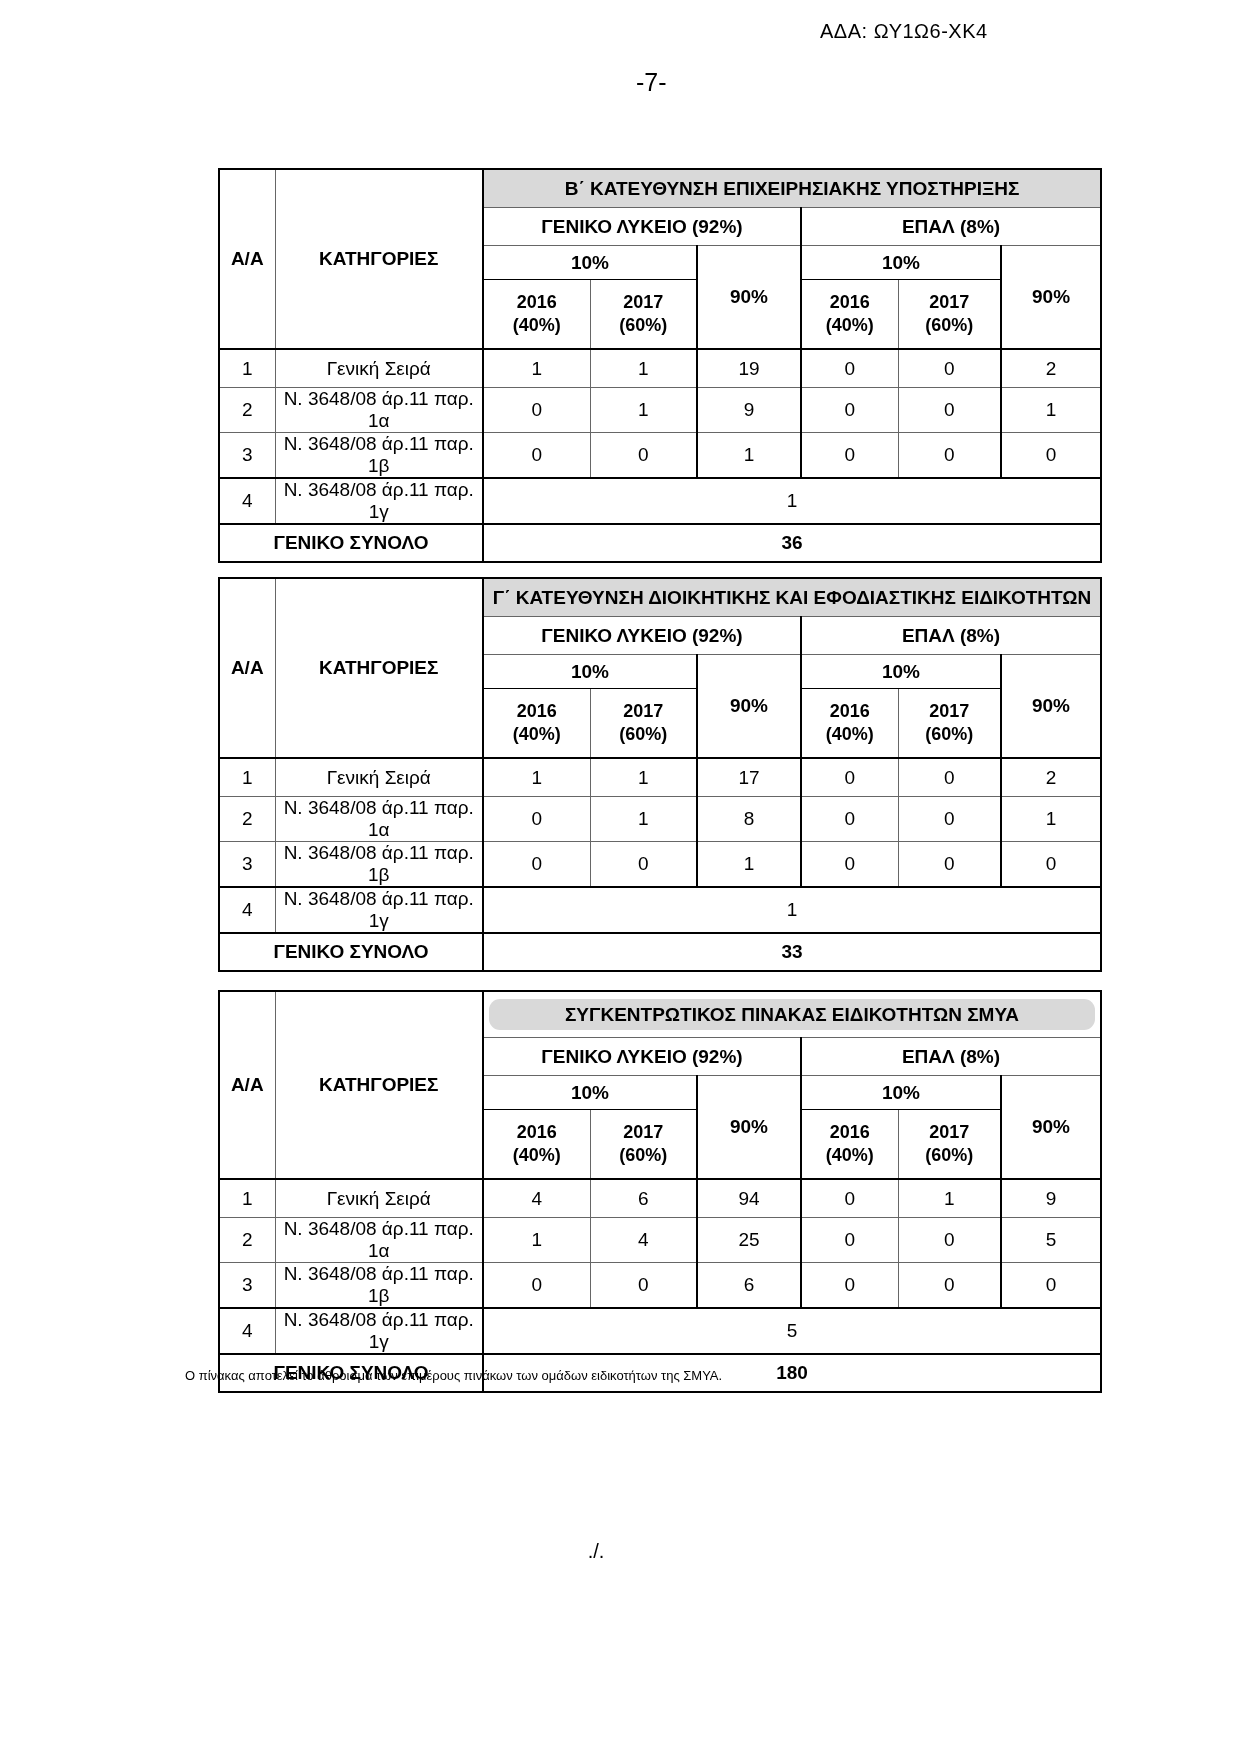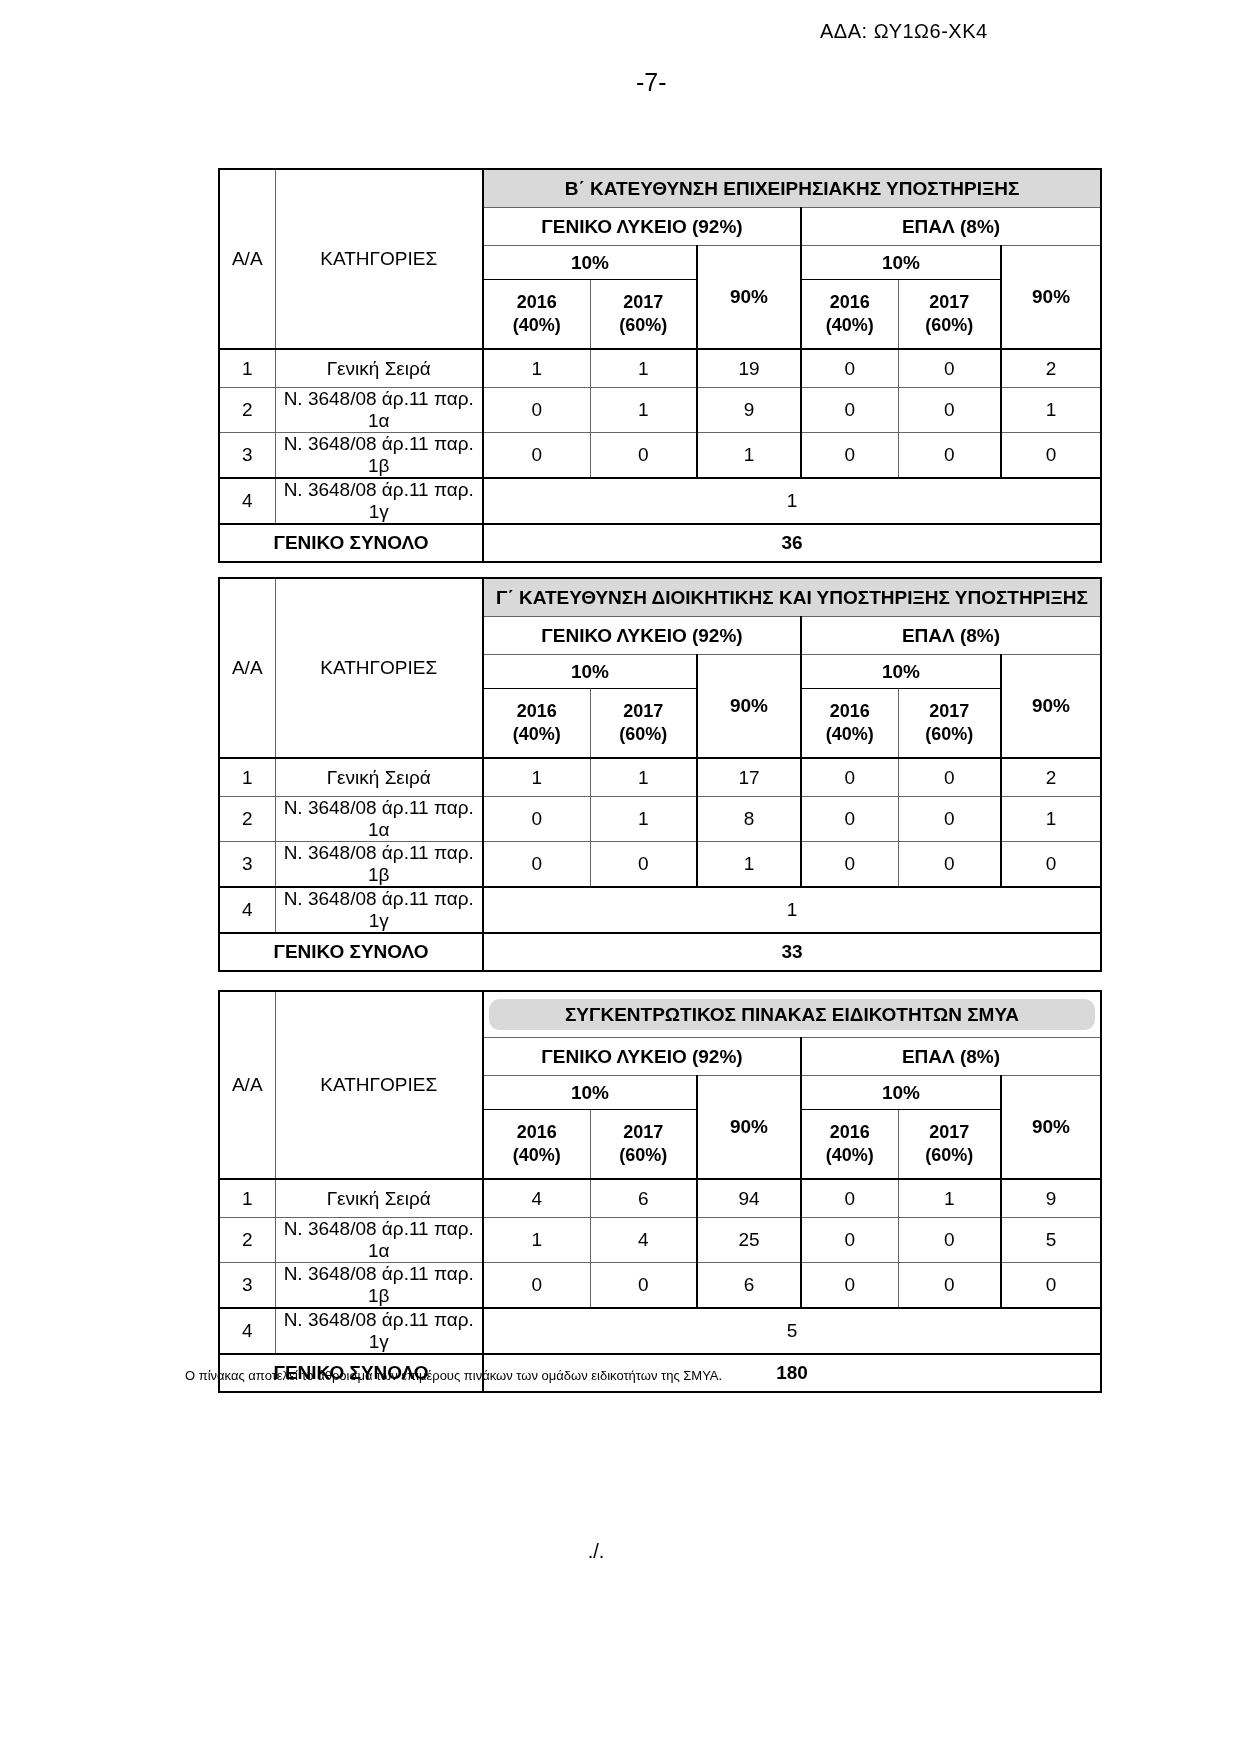--- a/index.html
+++ b/index.html
@@ -23,21 +23,21 @@
   
   .r-title td{height:37px;border-bottom:1px solid #666;}
   .r-school td{height:37px;border-bottom:1px solid #666;font-weight:bold;}
   .r-pct td{height:33px;border-bottom:1px solid #000;font-weight:bold;}
   .r-years td{height:68px;border-bottom:2px solid #000;font-weight:bold;font-size:18px;line-height:1.3;}
   .r-data td{height:37px;border-bottom:1px solid #666;}
   .r-data3 td{height:37px;border-bottom:2px solid #000;}
   .r-merge td{height:32px;border-bottom:2px solid #000;}
   .r-total td{height:36px;font-weight:bold;margin-left:32px;}
 
-  .hdr-left{font-weight:normal;border-bottom:2px solid #000 !important;margin-left:43px;}
+  .hdr-left{font-weight:bold;border-bottom:2px solid #000 !important;margin-left:43px;}
   .pct90{font-weight:bold;border-bottom:2px solid #000 !important;}
 
   .title-cell{font-weight:bold;}
   .titlebox{background:#d9d9d9;width:100%;height:37px;line-height:37px;}
   .tbl3 .title-cell{padding:7px 5px;height:45px;box-sizing:border-box;}
   .tbl3 .titlebox{height:31px;line-height:31px;border-radius:11px;}
   .tbl3 .r-title td{height:45px;}
 
   .lab{text-align:left;padding-left:7px;font-size:18px;}
   .total-lab{text-align:left;padding-left:5px;font-size:19px;}
@@ -139,21 +139,21 @@
       <col style="width:104px">
         <col style="width:97px">
         <col style="width:103px">
         <col style="width:100px">
     </colgroup>
     <tbody>
         <tr class="r-title">
       <td rowspan="4" class="hdr-left">Α/Α</td>
       <td rowspan="4" class="hdr-left bl1">ΚΑΤΗΓΟΡΙΕΣ</td>
       <td colspan="6" class="title-cell bl2">
-        <div class="titlebox">Γ΄ ΚΑΤΕΥΘΥΝΣΗ ΔΙΟΙΚΗΤΙΚΗΣ ΚΑΙ ΥΠΟΣΤΗΡΙΞΗΣ ΥΠΟΣΤΗΡΙΞΗΣ</div>
+        <div class="titlebox">Γ΄ ΚΑΤΕΥΘΥΝΣΗ ΔΙΟΙΚΗΤΙΚΗΣ ΚΑΙ ΕΦΟΔΙΑΣΤΙΚΗΣ ΕΙΔΙΚΟΤΗΤΩΝ</div>
       </td>
     </tr>
     <tr class="r-school">
       <td colspan="3" class="bl2">ΓΕΝΙΚΟ ΛΥΚΕΙΟ (92%)</td>
       <td colspan="3" class="bl2">ΕΠΑΛ  (8%)</td>
     </tr>
     <tr class="r-pct">
       <td colspan="2" class="bl2">10%</td>
       <td rowspan="2" class="pct90 bl2">90%</td>
       <td colspan="2" class="bl2">10%</td>

